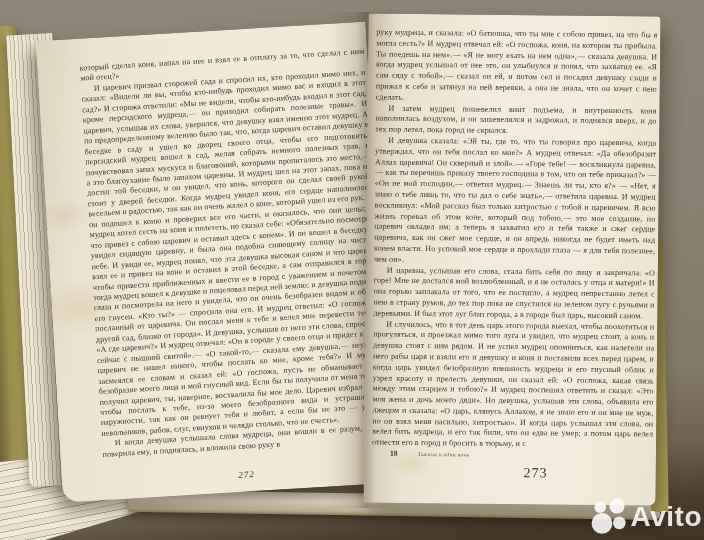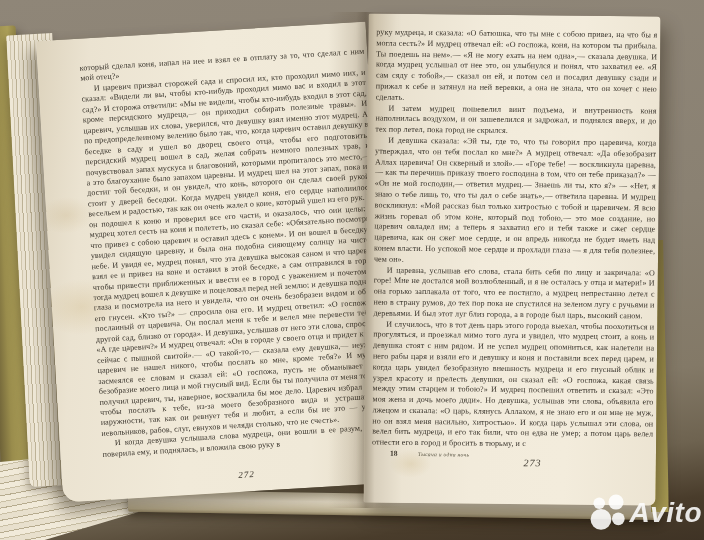--- a/index.html
+++ b/index.html
@@ -86,27 +86,27 @@
 
   .pagenum-left{
     position:absolute;left:42px;top:440px;width:285px;text-align:center;
     font-style:italic;font-size:9px;color:#3a352c;letter-spacing:1px;
   }
   .footer-right{
     position:absolute;left:8px;top:434px;width:281px;height:14px;color:#3a352c;
   }
   .footer-right .sig{position:absolute;left:18px;top:1px;font-size:7.5px;font-weight:bold;}
   .footer-right .sig-title{position:absolute;left:46px;top:2.5px;font-size:5.6px;font-style:italic;color:#55503f;letter-spacing:.3px;}
-  .footer-right .pnum{position:absolute;left:54%;top:8px;font-style:italic;font-size:10px;letter-spacing:1px;}
+  .footer-right .pnum{position:absolute;left:54%;top:16px;font-size:14px;letter-spacing:1px;}
 
   
   .watermark{
     position:absolute;right:0px;bottom:0px;height:44px;padding:0 2px 2px 0;
-    display:flex;align-items:flex-start;gap:3px;
-    color:#ffffff;opacity:.88;font-style:italic;
+    display:flex;align-items:center;gap:3px;
+    color:#ffffff;opacity:.88;
   }
   .watermark .logo{width:37px;height:37px;display:block;}
   .watermark .word{
     font-family:"Liberation Sans","DejaVu Sans",sans-serif;
     font-weight:bold;font-size:28px;letter-spacing:.5px;line-height:37px;
   }
 </style>
 </head>
 <body>
 

